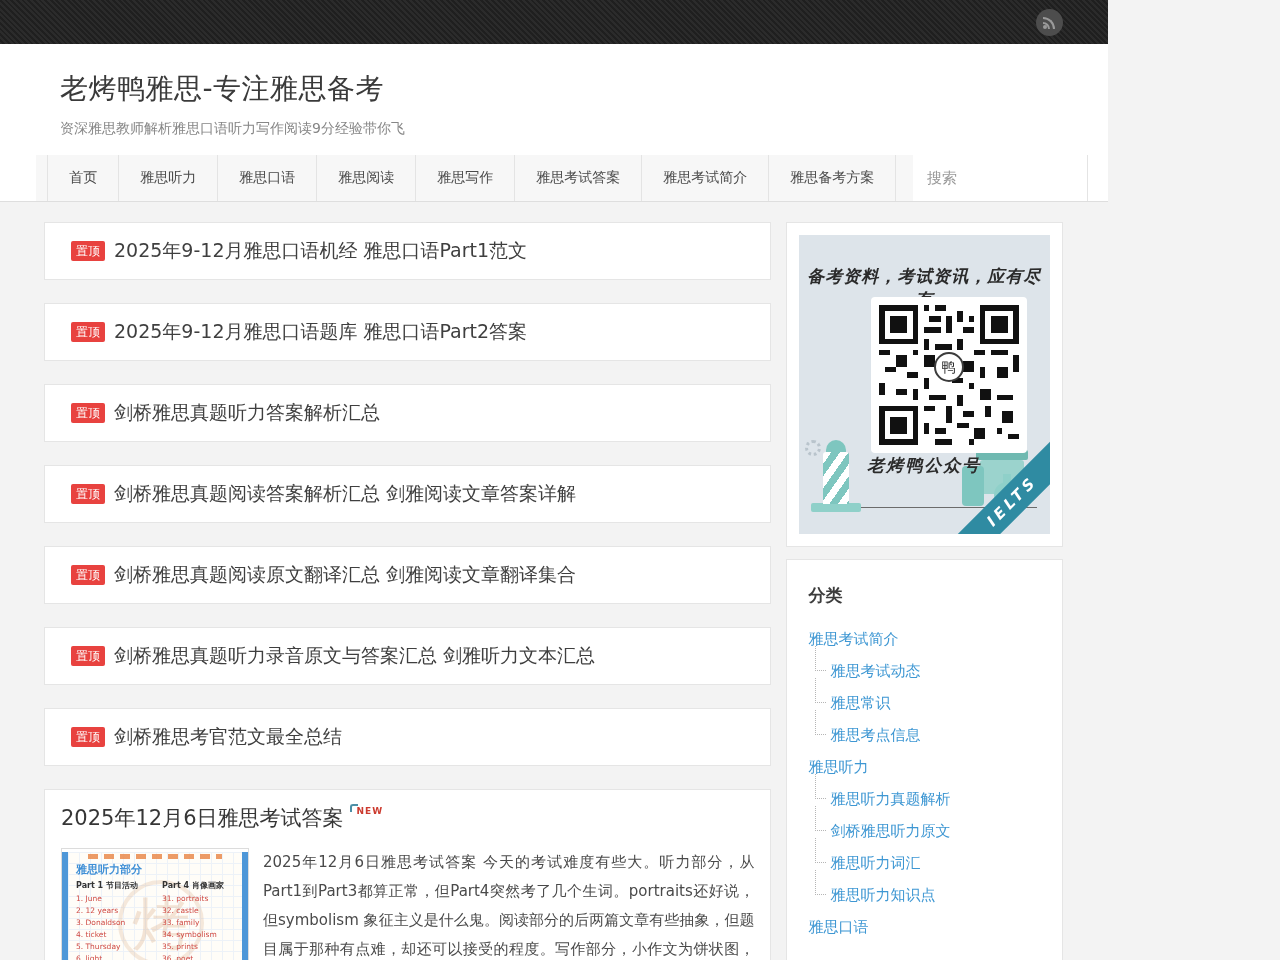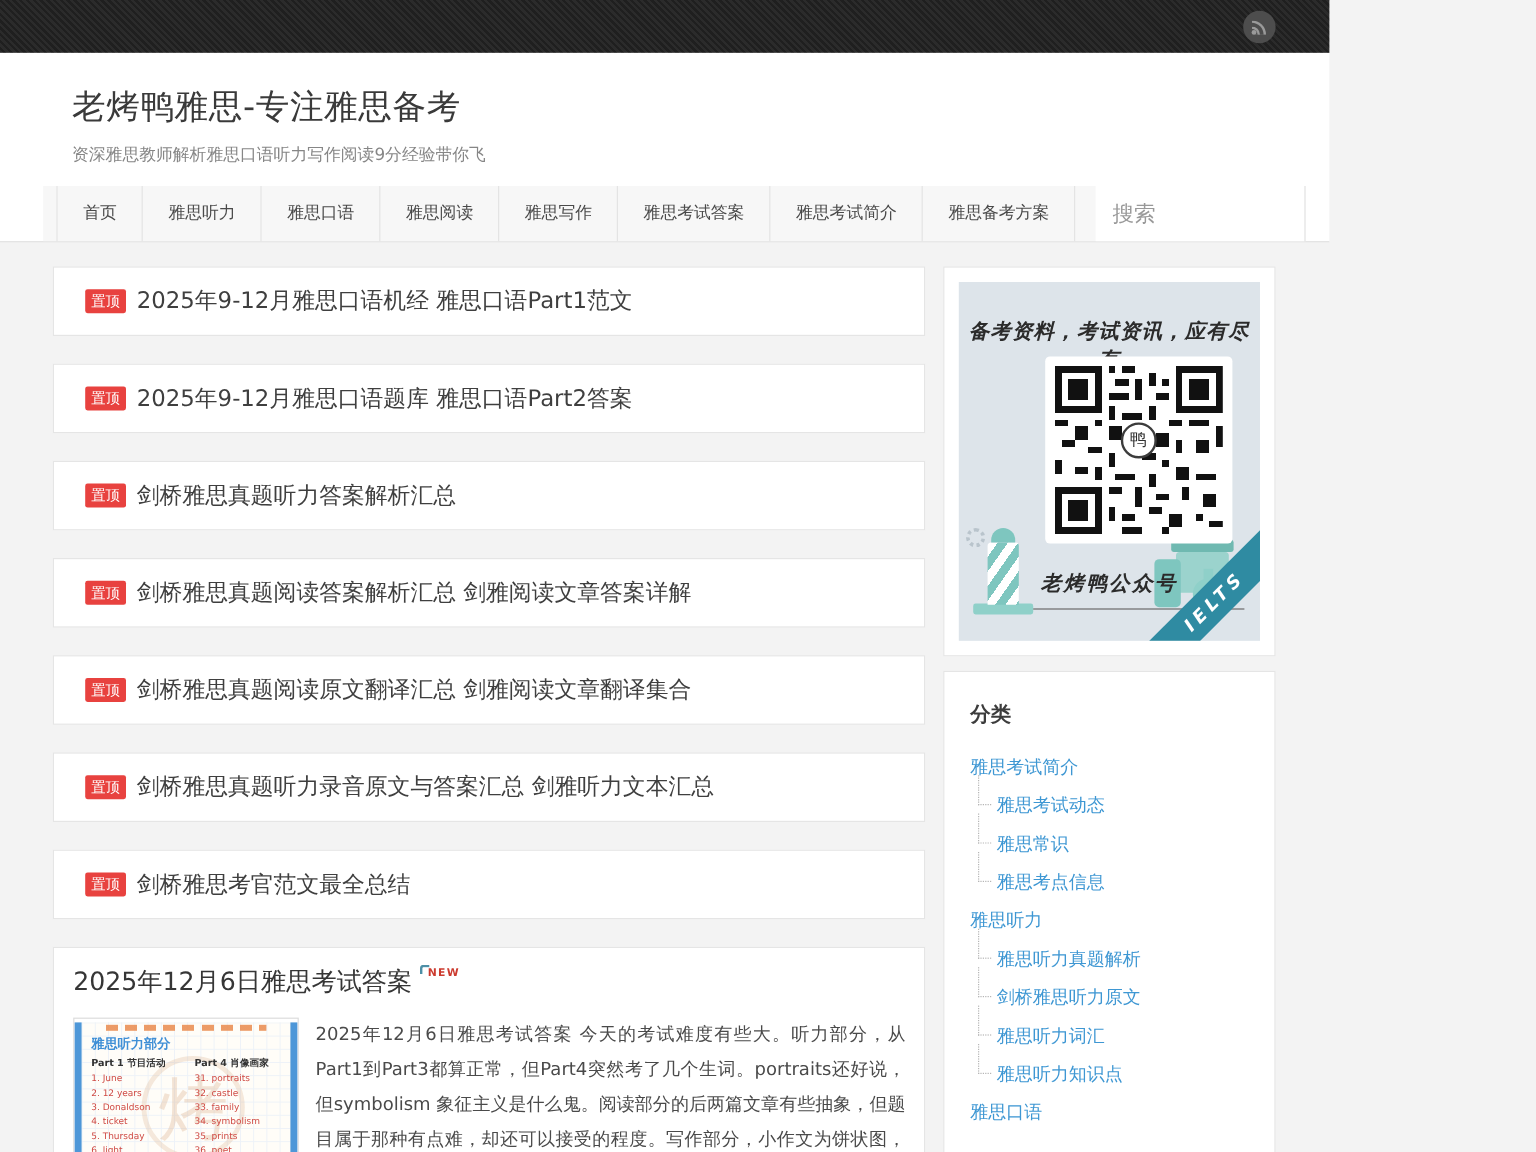--- a/index.html
+++ b/index.html
@@ -24,21 +24,21 @@
 
   
   .navbar { height:47px; background:#fff; border-bottom:1px solid #dedede;padding-left:16px; }
   .nav-inner { margin:0 20px; height:46px; background:#f7f7f7; display:flex; align-items:stretch; }
   .nav-spacer { width:18px; border-right:1px solid #e4e4e4; }
   .nav-item { display:flex; align-items:center; padding:0 21px; font-size:14px; color:#4a4a4a;
     border-right:1px solid #e4e4e4; cursor:pointer; white-space:nowrap; }
   .nav-gap { width:25px; }
   .search-cell { width:174px; background:#fff; display:flex; align-items:center; }
   .search-cell input { flex:1; border:0; background:transparent; outline:none; padding:0 0 0 14px;
-    font-size:18px; color:#444; font-family:inherit; }
+    font-size:15px; color:#444; font-family:inherit; }
   .search-cell input::placeholder { color:#999; }
   .search-submit { width:34px; border:0; background:none; color:#888; font-size:14px; cursor:pointer; }
   .nav-fill { flex:1; border-left:1px solid #e4e4e4; }
 
   
   .content { display:flex; padding:20px 45px 0 44px; gap:15px; }
   .col-main { width:851px; }
   .col-side { width:325px; }
 
   
@@ -78,21 +78,21 @@
   
   .qr-card { padding:12px; margin-bottom:12px; }
   .qr-image { position:relative; height:299px; background:#dde4ea; overflow:hidden;text-decoration:underline; }
   .qr-top-text { position:absolute; top:30px; left:0; right:0; text-align:center;
     font-family:"DejaVu Serif","Liberation Serif",serif; font-weight:700; font-style:italic;
     font-size:17px; color:#2b2b2b; letter-spacing:1px; }
   .qr-box { position:absolute; left:72px; top:62px; width:156px; height:156px; background:#fff; border-radius:4px; padding:8px; }
   .qr-box svg { width:140px; height:140px; display:block; }
   .qr-seal { position:absolute; left:63px; top:55px; width:30px; height:30px; background:#fff; border:2px solid #3c3c3c;
     border-radius:50%; font-size:14px; line-height:26px; text-align:center; color:#2f2f2f; }
-  .qr-bottom-text { position:absolute; bottom:36px; left:0; right:0; text-align:center;
+  .qr-bottom-text { position:absolute; bottom:57px; left:0; right:0; text-align:center;
     font-family:"DejaVu Serif","Liberation Serif",serif; font-weight:700; font-style:italic;
     font-size:17px; color:#2b2b2b; letter-spacing:2px; }
   .qr-rule { position:absolute; bottom:26px; left:62px; width:176px; border-bottom:1px solid #6b6b6b; }
   .deco { position:absolute; }
   .lighthouse { left:24px; bottom:30px; width:26px; height:52px;
     background:repeating-linear-gradient(125deg,#fff 0 7px,#7ec6bf 7px 14px); border-radius:3px 3px 0 0; }
   .lighthouse::before { content:""; position:absolute; top:-12px; left:3px; width:20px; height:12px;
     background:#7ec6bf; border-radius:10px 10px 0 0; }
   .lh-base { left:12px; bottom:22px; width:50px; height:9px; background:#8fd0c9; border-radius:2px; }
   .gear { left:6px; bottom:78px; width:16px; height:16px; border:3px dotted #b9c4cc; border-radius:50%; }

